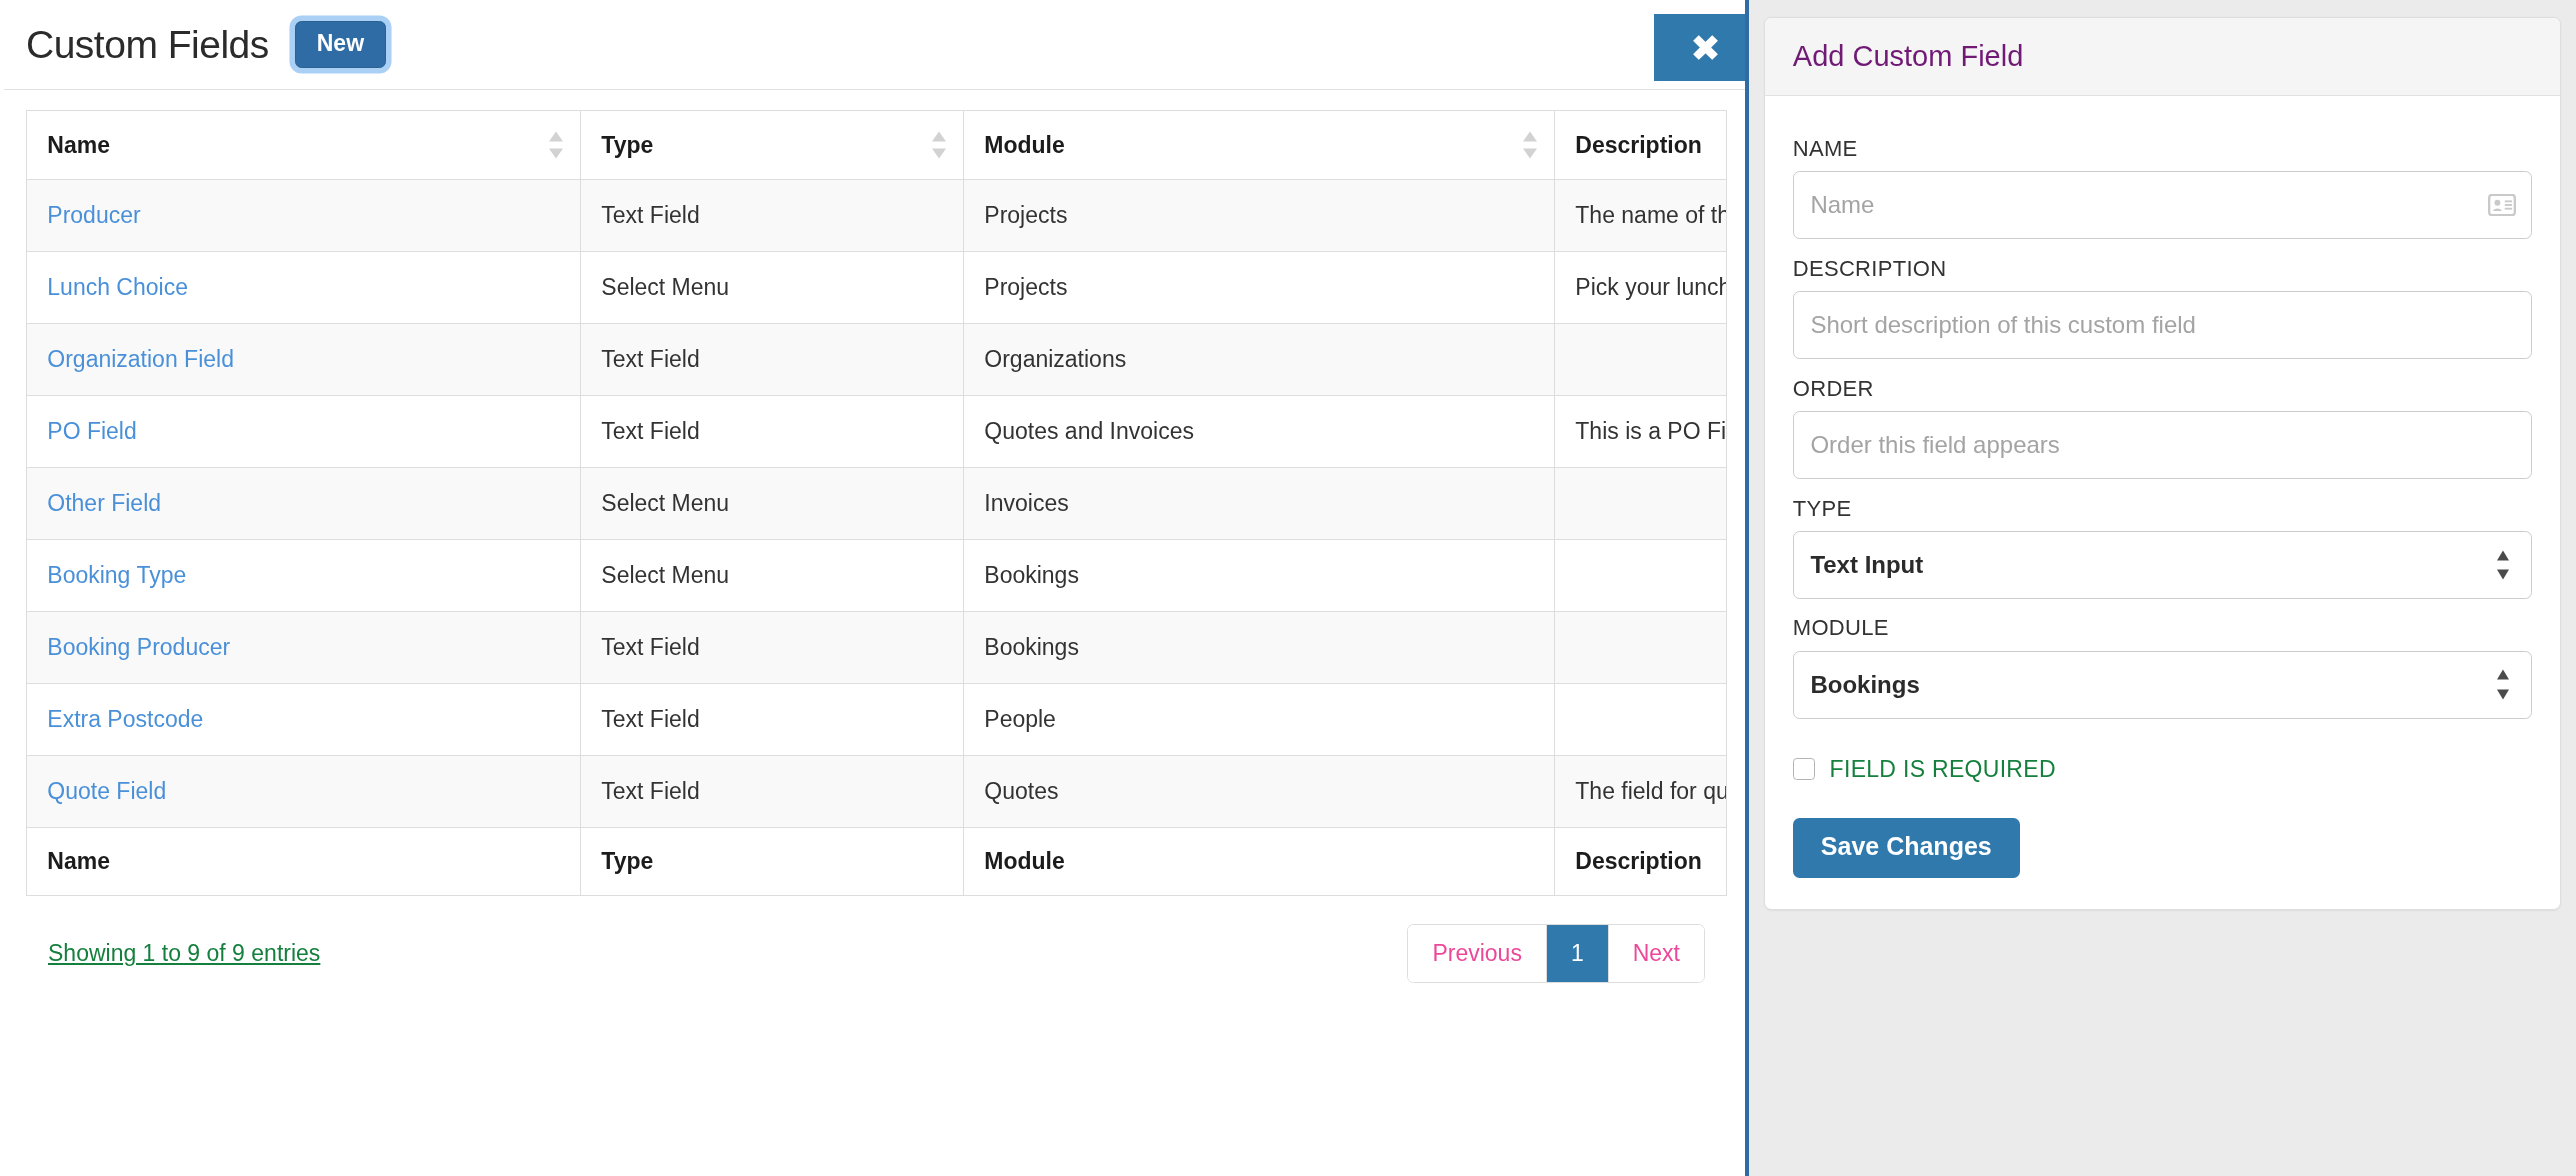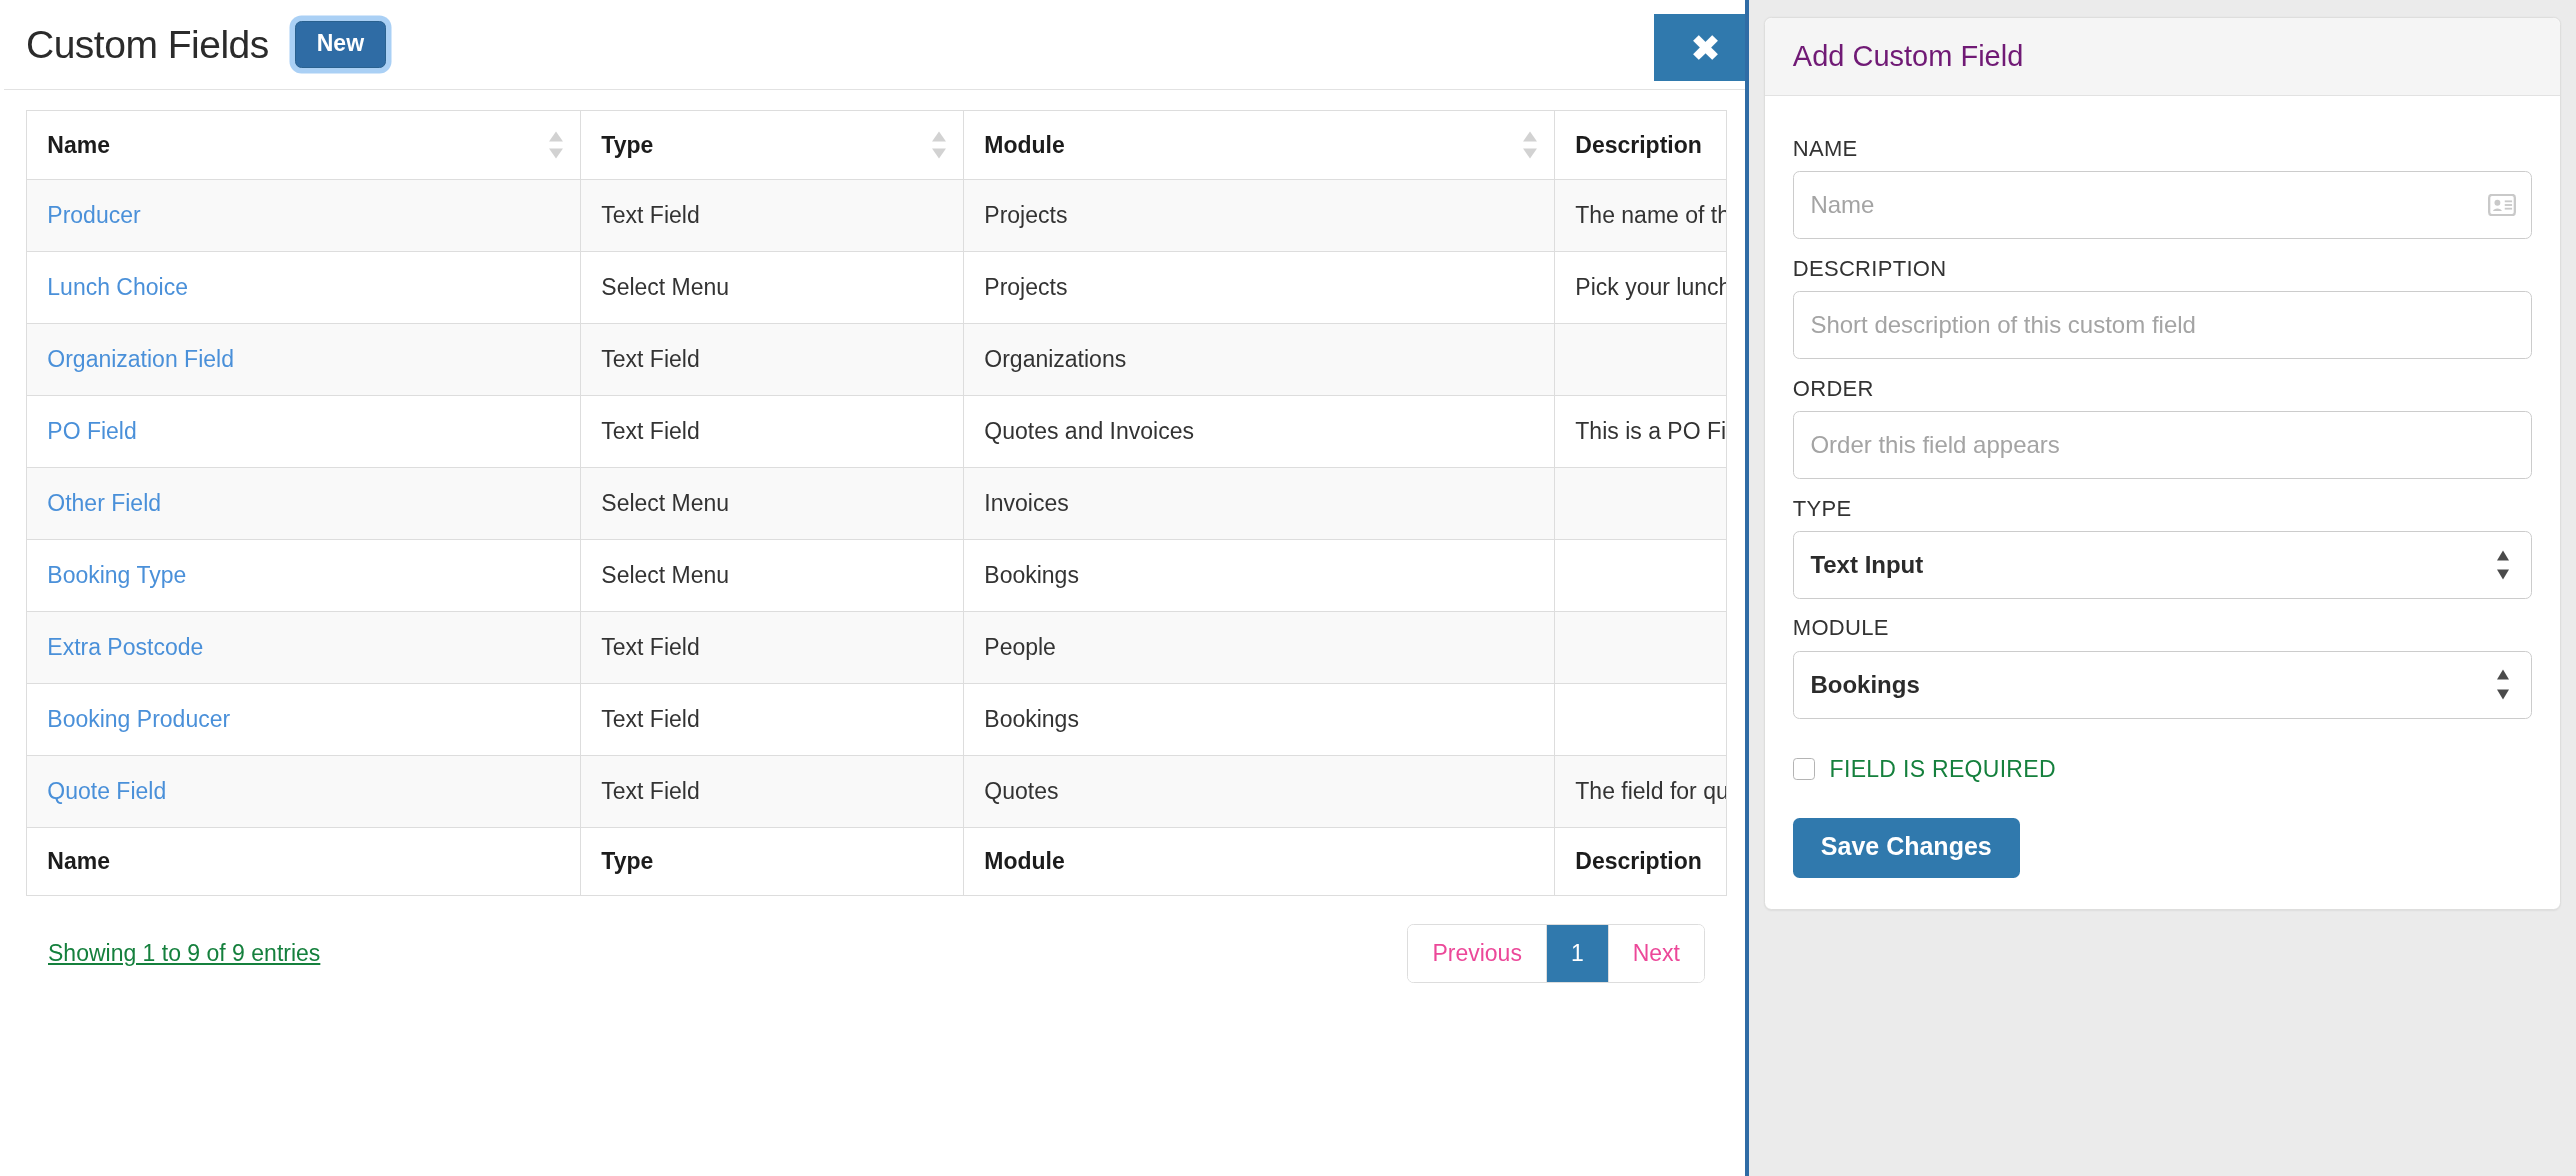--- a/index.html
+++ b/index.html
@@ -347,29 +347,29 @@
             <td>Invoices</td>
             <td></td>
           </tr>
           <tr>
             <td><a class="row-link">Booking Type</a></td>
             <td>Select Menu</td>
             <td>Bookings</td>
             <td></td>
           </tr>
           <tr>
+            <td><a class="row-link">Booking Producer</a></td>
+            <td>Text Field</td>
+            <td>Bookings</td>
+            <td></td>
+          </tr>
+          <tr>
             <td><a class="row-link">Extra Postcode</a></td>
             <td>Text Field</td>
             <td>People</td>
-            <td></td>
-          </tr>
-          <tr>
-            <td><a class="row-link">Booking Producer</a></td>
-            <td>Text Field</td>
-            <td>Bookings</td>
             <td></td>
           </tr>
           <tr>
             <td><a class="row-link">Quote Field</a></td>
             <td>Text Field</td>
             <td>Quotes</td>
             <td>The field for quote</td>
           </tr>
         </tbody>
       <tfoot>

